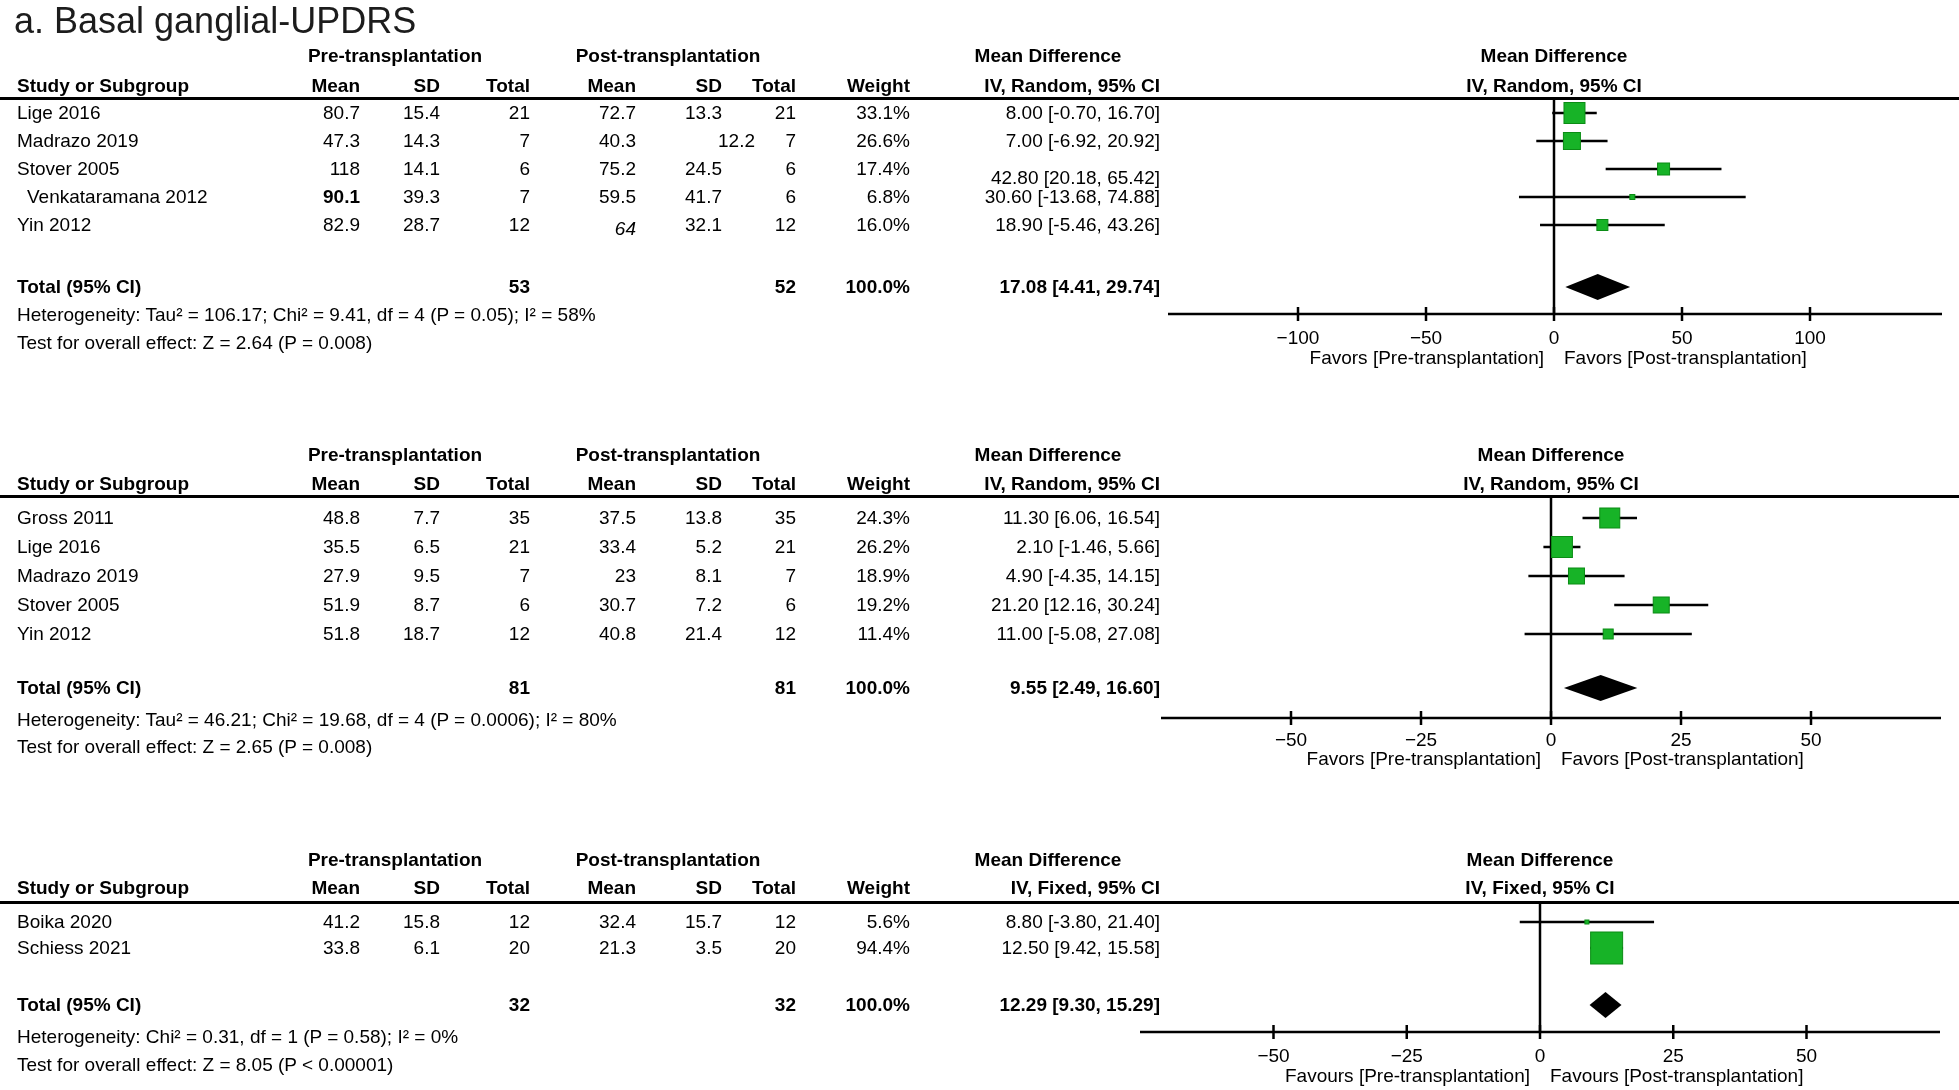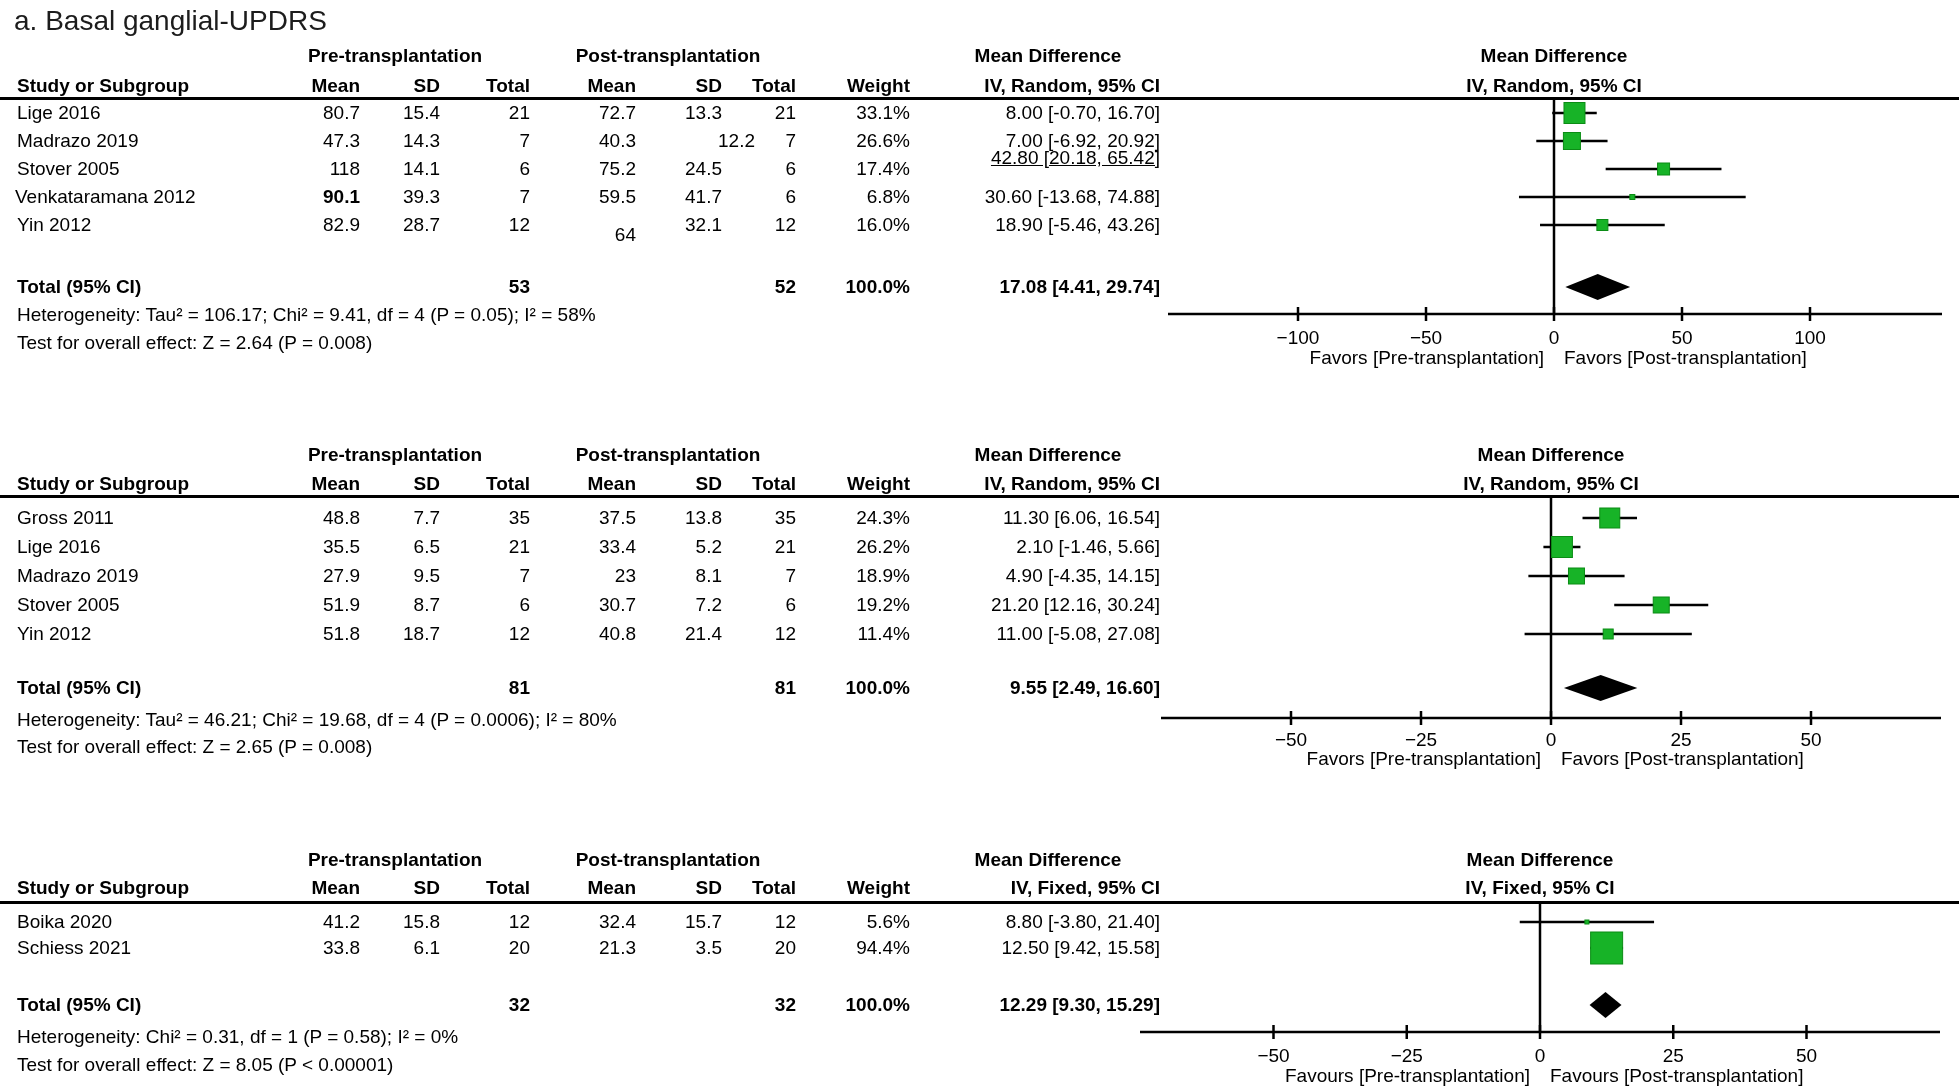--- a/index.html
+++ b/index.html
@@ -13,21 +13,21 @@
   }
   .panel{position:absolute;left:0;width:1959px;}
   .txt{
     position:absolute;
     white-space:nowrap;
     font-size:19px;
     line-height:24px;
     color:#000;
   }
   .txt.b{font-weight:700;}
-  .txt.title{font-size:28px;line-height:34px;color:#1c1c1c;}
+  .txt.title{font-size:36px;line-height:34px;color:#1c1c1c;}
   .txt.c{transform:translateX(-50%);}
   .txt.r{transform:translateX(-100%);}
   .hline{position:absolute;left:0;width:1959px;height:3px;background:#000;}
   svg{position:absolute;left:0;top:0;}
 </style>
 </head>
 <body>
 
 <div id="figure">
   <section class="panel" style="top: 0px; height: 390px;">
@@ -66,35 +66,35 @@
       <div class="txt r" style="left: 910px; top: 129px;">26.6%</div>
       <div class="txt r" style="left: 1160px; top: 129px;">7.00 [-6.92, 20.92]</div>
       <div class="txt" style="left: 17px; top: 157px;">Stover 2005</div>
       <div class="txt r" style="left: 360px; top: 157px;">118</div>
       <div class="txt r" style="left: 440px; top: 157px;">14.1</div>
       <div class="txt r" style="left: 530px; top: 157px;">6</div>
       <div class="txt r" style="left: 636px; top: 157px;">75.2</div>
       <div class="txt r" style="left: 722px; top: 157px;">24.5</div>
       <div class="txt r" style="left: 796px; top: 157px;">6</div>
       <div class="txt r" style="left: 910px; top: 157px;">17.4%</div>
-      <div class="txt r" style="left: 1160px; top: 146px; text-decoration: underline;">42.80 [20.18, 65.42]</div>
-      <div class="txt" style="left: 15px; top: 185px; text-align: right;">Venkataramana 2012</div>
+      <div class="txt r" style="left: 1160px; top: 166px;">42.80 [20.18, 65.42]</div>
+      <div class="txt" style="left: 27px; top: 185px; text-align: right;">Venkataramana 2012</div>
       <div class="txt r" style="left: 360px; top: 185px; font-weight: bold;">90.1</div>
       <div class="txt r" style="left: 440px; top: 185px;">39.3</div>
       <div class="txt r" style="left: 530px; top: 185px;">7</div>
       <div class="txt r" style="left: 636px; top: 185px;">59.5</div>
       <div class="txt r" style="left: 722px; top: 185px;">41.7</div>
       <div class="txt r" style="left: 796px; top: 185px;">6</div>
       <div class="txt r" style="left: 910px; top: 185px;">6.8%</div>
       <div class="txt r" style="left: 1160px; top: 185px;">30.60 [-13.68, 74.88]</div>
       <div class="txt" style="left: 17px; top: 213px;">Yin 2012</div>
       <div class="txt r" style="left: 360px; top: 213px;">82.9</div>
       <div class="txt r" style="left: 440px; top: 213px;">28.7</div>
       <div class="txt r" style="left: 530px; top: 213px;">12</div>
-      <div class="txt r" style="left: 636px; top: 223px;">64</div>
+      <div class="txt r" style="left: 636px; top: 217px; font-style: italic;">64</div>
       <div class="txt r" style="left: 722px; top: 213px;">32.1</div>
       <div class="txt r" style="left: 796px; top: 213px;">12</div>
       <div class="txt r" style="left: 910px; top: 213px;">16.0%</div>
       <div class="txt r" style="left: 1160px; top: 213px;">18.90 [-5.46, 43.26]</div>
       <div class="txt b" style="left: 17px; top: 275px;">Total (95% CI)</div>
       <div class="txt b r" style="left: 530px; top: 275px;">53</div>
       <div class="txt b r" style="left: 796px; top: 275px;">52</div>
       <div class="txt b r" style="left: 910px; top: 275px;">100.0%</div>
       <div class="txt b r" style="left: 1160px; top: 275px;">17.08 [4.41, 29.74]</div>
       <div class="txt" style="left: 17px; top: 303px;">Heterogeneity: Tau² = 106.17; Chi² = 9.41, df = 4 (P = 0.05); I² = 58%</div>

